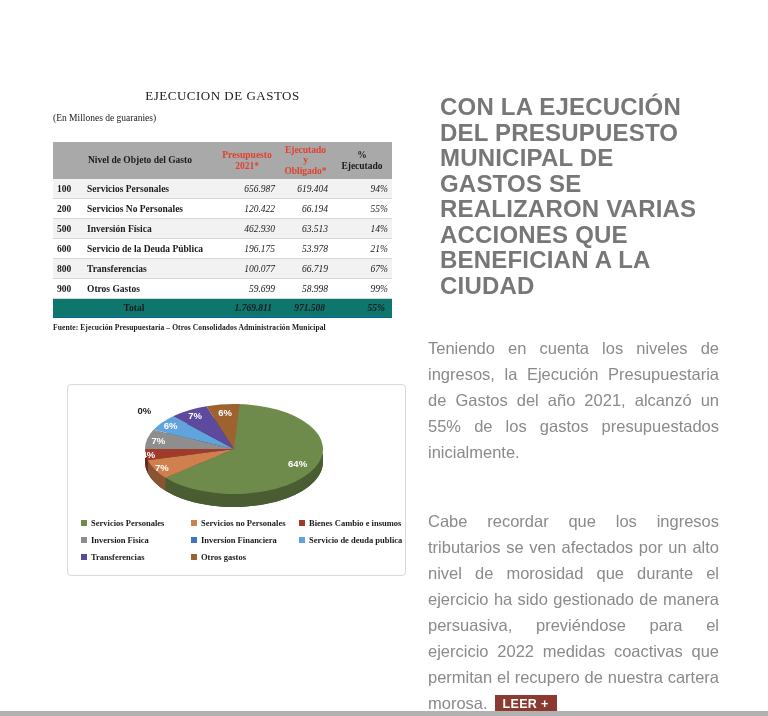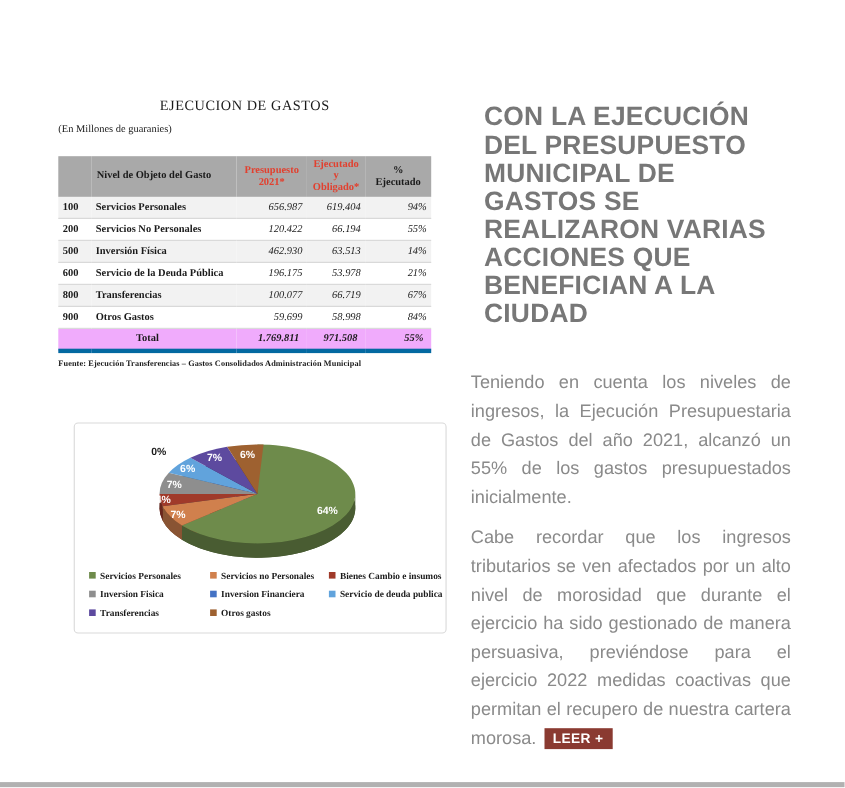--- a/index.html
+++ b/index.html
@@ -15,42 +15,42 @@
   table.exp th,table.exp td{padding:0 4px;vertical-align:middle;}
   thead th{background:var(--table-header-bg,#a9a9a9);height:37px;font-weight:bold;
            font-size:9.5px;line-height:1.12;text-align:center;}
   thead th.h-nivel{text-align:left;padding-left:5px;}
   thead th.red{color:var(--table-header-accent,#e2402f);}
   tbody td{border-bottom:1px solid #d6d6d6;height:19px;}
   tbody tr:nth-child(odd){background:var(--row-band,#f2f2f2);}
   td.c-code{font-weight:bold;padding-left:6px;}
   td.c-name{font-weight:bold;}
   td.c-num,td.c-pct{text-align:right;padding-right:7px;font-style:italic;}
-  tfoot td{background:#f0abfc;font-weight:bold;height:18px;border-bottom:4px solid #0369a1;}
+  tfoot td{background:#0f766e;font-weight:bold;height:18px;border-bottom:1px solid #0369a1;}
   tfoot td.t-label{text-align:center;}
   tfoot td.c-num,tfoot td.c-pct{text-align:right;padding-right:7px;}
   .fuente{font-size:7.5px;font-weight:bold;margin-top:5px;letter-spacing:.1px;}
 
   
   .pie-panel{position:absolute;left:67px;top:384px;width:339px;height:192px;box-sizing:border-box;
              border:1px solid var(--panel-border,#d9d9d9);border-radius:4px;background:#fff;}
   .pie-svg{display:block;width:337px;height:128px;}
   .legend{margin:5px 0 0 13px;display:grid;grid-template-columns:110px 108px 1fr;
           row-gap:7px;font-family:"Liberation Serif",serif;font-weight:bold;font-size:8.5px;color:#1a1a1a;}
   .leg-item{display:flex;align-items:center;gap:4px;white-space:nowrap;}
   .leg-item .sq{width:6px;height:6px;flex:none;}
 
   
   .right{position:absolute;left:428px;top:82px;width:291px;}
   .head{margin:12px;font-size:24px;line-height:25.5px;font-weight:800;letter-spacing:.2px;
         color:var(--heading-text,#777777);font-family:"Liberation Sans",sans-serif;}
   .para{margin:0;font-size:16.5px;line-height:26px;color:var(--body-text,#8a8a8a);
         text-align:justify;}
   .p1{margin-top:37px;}
-  .p2{margin-top:11px;}
+  .p2{margin-top:43px;}
   .leer{display:inline-block;background:var(--button-bg,#8a3a31);color:#fff;font-weight:bold;
         font-size:12.5px;line-height:17px;padding:1px 8px 1px;margin-left:7px;
         letter-spacing:.3px;cursor:pointer;vertical-align:1px;}
 
   .bottom-bar{position:absolute;left:0;bottom:0;width:768px;height:5px;
               background:var(--bottom-bar,#b1b1b1);}
 </style>
 </head>
 <body>
 
@@ -111,33 +111,33 @@
             <td class="c-name">Transferencias</td>
             <td class="c-num">100.077</td>
             <td class="c-num">66.719</td>
             <td class="c-pct">67%</td>
           </tr>
           <tr>
             <td class="c-code">900</td>
             <td class="c-name">Otros Gastos</td>
             <td class="c-num">59.699</td>
             <td class="c-num">58.998</td>
-            <td class="c-pct">84%</td>
+            <td class="c-pct">99%</td>
           </tr>
         </tbody>
       <tfoot>
         <tr>
           <td class="t-label" colspan="2">Total</td>
           <td class="c-num">1.769.811</td>
           <td class="c-num">971.508</td>
           <td class="c-pct">55%</td>
         </tr>
       </tfoot>
     </table>
-    <div class="fuente">Fuente: Ejecución Transferencias – Gastos Consolidados Administración Municipal</div>
+    <div class="fuente">Fuente: Ejecución Presupuestaria – Otros Consolidados Administración Municipal</div>
   </div>
 
   <div class="pie-panel">
     <svg class="pie-svg" viewBox="0 0 337 128">
         <path d="M 166 77 L 166.00 32.00 A 89 45 0 1 1 97.42 105.68 Z" fill="rgb(66,83,45)"></path>
         <path d="M 166 77 L 97.42 105.68 A 89 45 0 0 1 79.80 88.19 Z" fill="rgb(125,77,46)"></path>
         <path d="M 166 77 L 79.80 88.19 A 89 45 0 0 1 77.00 77.00 Z" fill="rgb(96,35,25)"></path>
         <path d="M 166 77 L 77.00 77.00 A 89 45 0 0 1 85.47 57.84 Z" fill="rgb(85,85,85)"></path>
         <path d="M 166 77 L 85.47 57.84 A 89 45 0 0 1 105.08 44.20 Z" fill="rgb(58,98,132)"></path>
         <path d="M 166 77 L 105.08 44.20 A 89 45 0 0 1 138.50 34.20 Z" fill="rgb(56,44,95)"></path>

